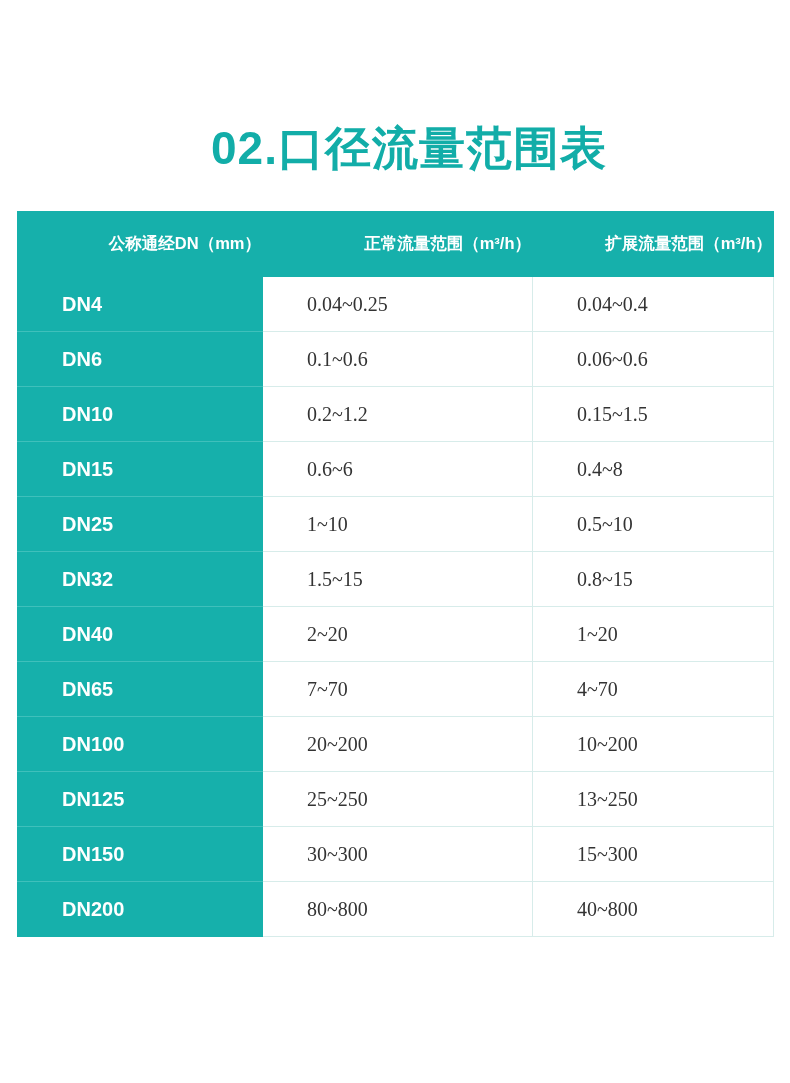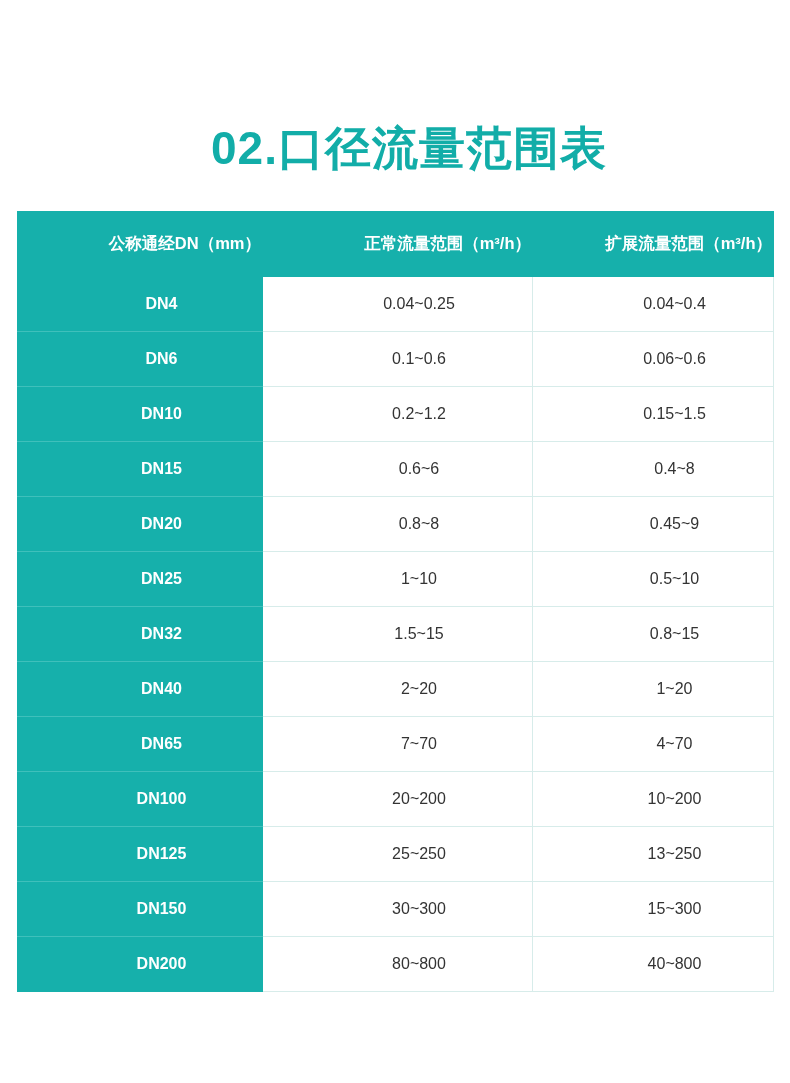--- a/index.html
+++ b/index.html
@@ -50,40 +50,41 @@
     font-size: 16.5px;
     font-weight: bold;
     height: 62px;
     text-align: right;
     vertical-align: middle;
     border: 1px solid #16b0ab;
     white-space: nowrap;
   }
   table.spec tbody td {
     height: 52px;
-    text-align: center;
+    text-align: left;
     vertical-align: middle;
-    font-size: 16px;
+    font-size: 20px;
     border: 1px solid #d7ecea;
     padding-left: 44px;
   }
   table.spec tbody td.dn {
     background: #16b0ab;
     color: #ffffff;
     font-weight: bold;
     border: 1px solid #16b0ab;
     border-bottom: 1px solid #3fc0bb;
   }
   table.spec tbody tr:last-child td.dn {
     border-bottom: 1px solid #16b0ab;
   }
   table.spec tbody td.val {
     background: #ffffff;
     color: #333333;
     font-weight: normal;
+    font-family: Liberation Serif, serif;
   }
 </style>
 </head>
 <body>
 
 <div class="page">
 
   <h1 class="title">02.口径流量范围表</h1>
 
   <div class="table-wrap">
@@ -113,25 +114,20 @@
         </tr>
         <tr>
           <td class="dn">DN10</td>
           <td class="val">0.2~1.2</td>
           <td class="val">0.15~1.5</td>
         </tr>
         <tr>
           <td class="dn">DN15</td>
           <td class="val">0.6~6</td>
           <td class="val">0.4~8</td>
-        </tr>
-        <tr>
-          <td class="dn">DN20</td>
-          <td class="val">0.8~8</td>
-          <td class="val">0.45~9</td>
         </tr>
         <tr>
           <td class="dn">DN25</td>
           <td class="val">1~10</td>
           <td class="val">0.5~10</td>
         </tr>
         <tr>
           <td class="dn">DN32</td>
           <td class="val">1.5~15</td>
           <td class="val">0.8~15</td>

